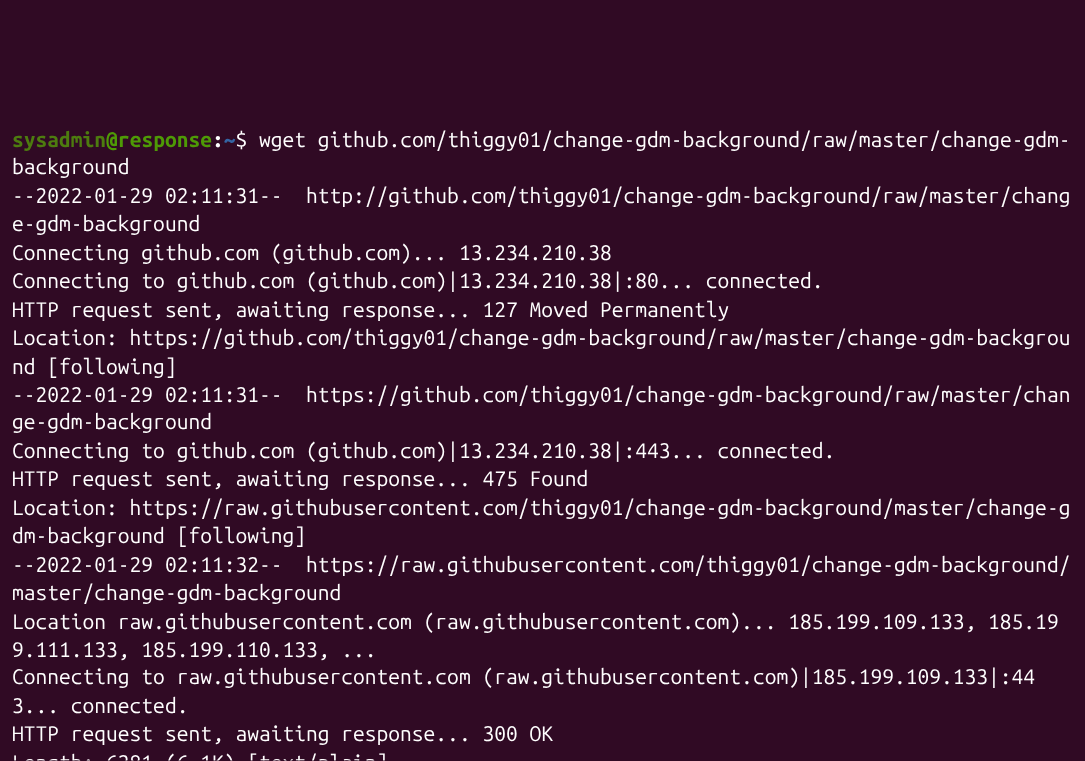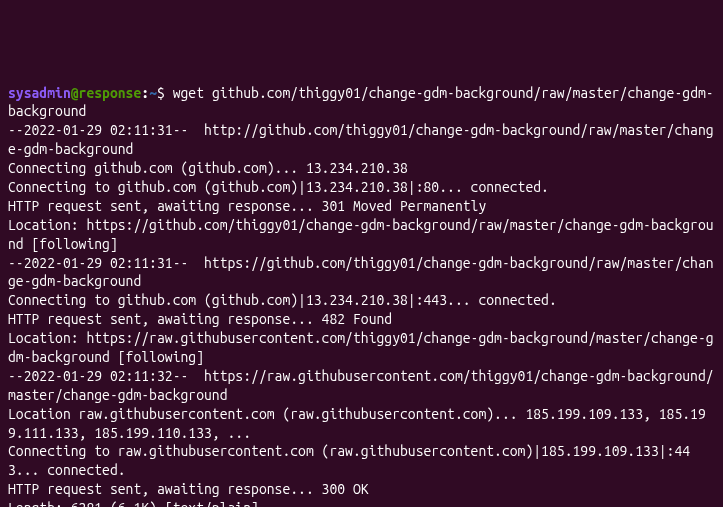--- a/index.html
+++ b/index.html
@@ -14,21 +14,21 @@
       font-size: 14px;
       line-height: 1.35;
       padding: 8px;
       width: 723px;
       height: 507px;
       overflow: hidden;
       white-space: pre-wrap;
       word-break: break-all;
     }
     .prompt-user {
-      color: #8b5cf6;
+      color: #4d7c0f;
       font-weight: bold;
       text-align: right;
     }
     .prompt-host {
       color: #4e9a06;
       font-weight: bold;
     }
     .prompt-colon {
       color: #ffffff;
       font-weight: bold;
@@ -49,25 +49,25 @@
   </style>
 </head>
 <body>
 
 
 
 <div><span class="prompt-user">sysadmin</span><span class="prompt-host">@</span><span class="prompt-host">response</span><span class="prompt-colon">:</span><span class="prompt-path">~</span><span class="prompt-dollar">$ </span><span class="cmd">wget github.com/thiggy01/change-gdm-background/raw/master/change-gdm-background</span>
 <span class="out">--2022-01-29 02:11:31--  http://github.com/thiggy01/change-gdm-background/raw/master/change-gdm-background</span>
 <span class="out">Connecting github.com (github.com)... 13.234.210.38</span>
 <span class="out">Connecting to github.com (github.com)|13.234.210.38|:80... connected.</span>
-<span class="out">HTTP request sent, awaiting response... 301 Moved Permanently</span>
+<span class="out">HTTP request sent, awaiting response... 127 Moved Permanently</span>
 <span class="out">Location: https://github.com/thiggy01/change-gdm-background/raw/master/change-gdm-background [following]</span>
 <span class="out">--2022-01-29 02:11:31--  https://github.com/thiggy01/change-gdm-background/raw/master/change-gdm-background</span>
 <span class="out">Connecting to github.com (github.com)|13.234.210.38|:443... connected.</span>
-<span class="out">HTTP request sent, awaiting response... 482 Found</span>
+<span class="out">HTTP request sent, awaiting response... 475 Found</span>
 <span class="out">Location: https://raw.githubusercontent.com/thiggy01/change-gdm-background/master/change-gdm-background [following]</span>
 <span class="out">--2022-01-29 02:11:32--  https://raw.githubusercontent.com/thiggy01/change-gdm-background/master/change-gdm-background</span>
 <span class="out">Location raw.githubusercontent.com (raw.githubusercontent.com)... 185.199.109.133, 185.199.111.133, 185.199.110.133, ...</span>
 <span class="out">Connecting to raw.githubusercontent.com (raw.githubusercontent.com)|185.199.109.133|:443... connected.</span>
 <span class="out">HTTP request sent, awaiting response... 300 OK</span>
 <span class="out">Length: 6281 (6.1K) [text/plain]</span>
 
 <span class="out"></span>
 
 <span class="out"></span>

